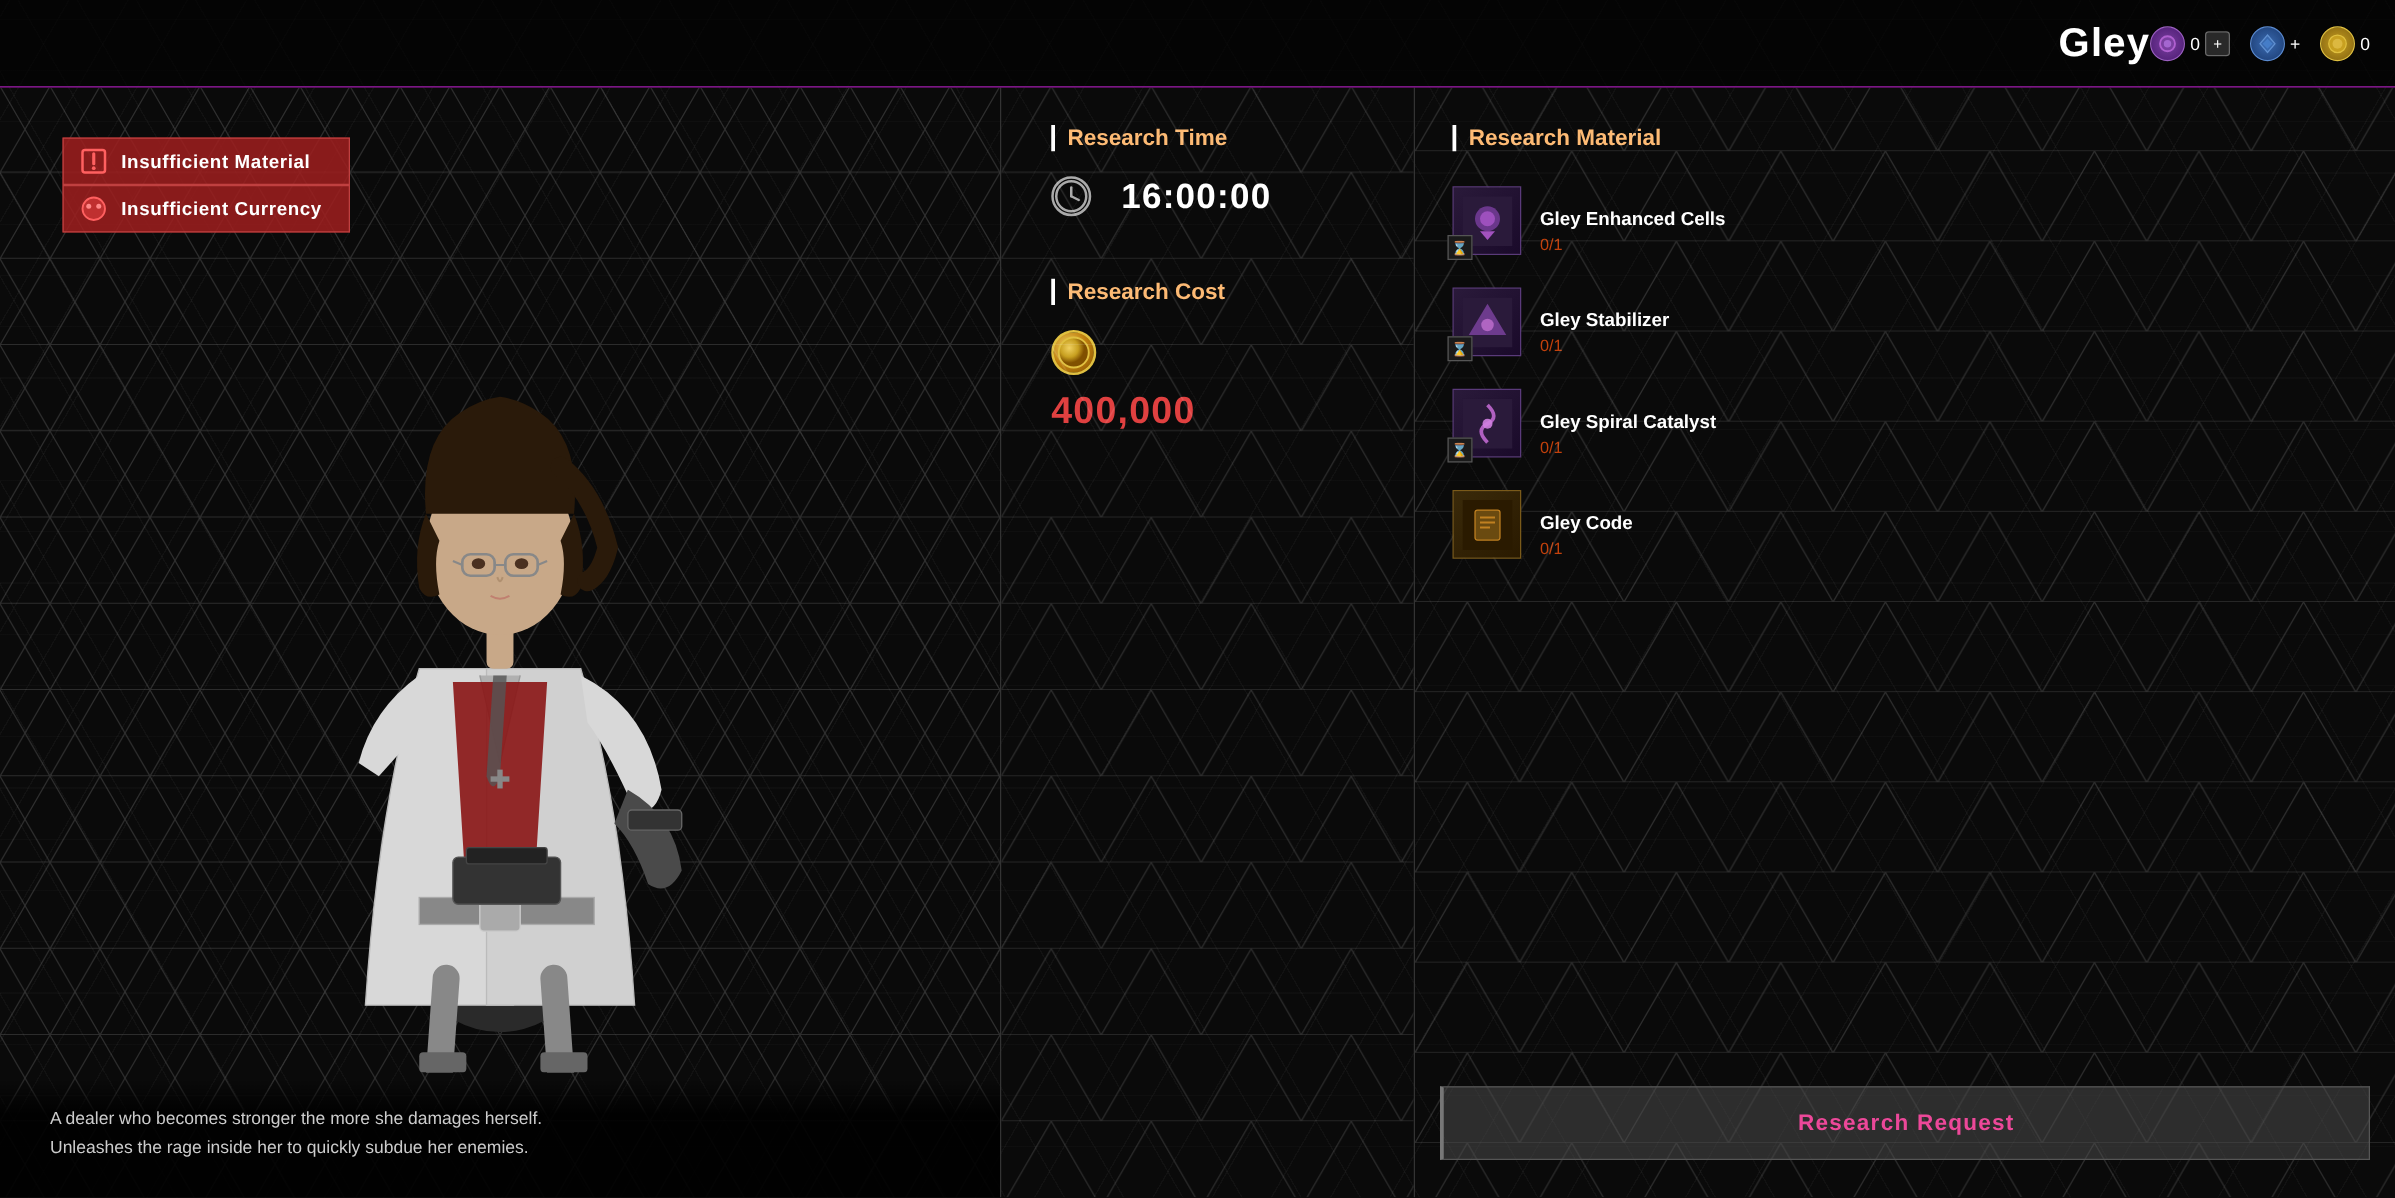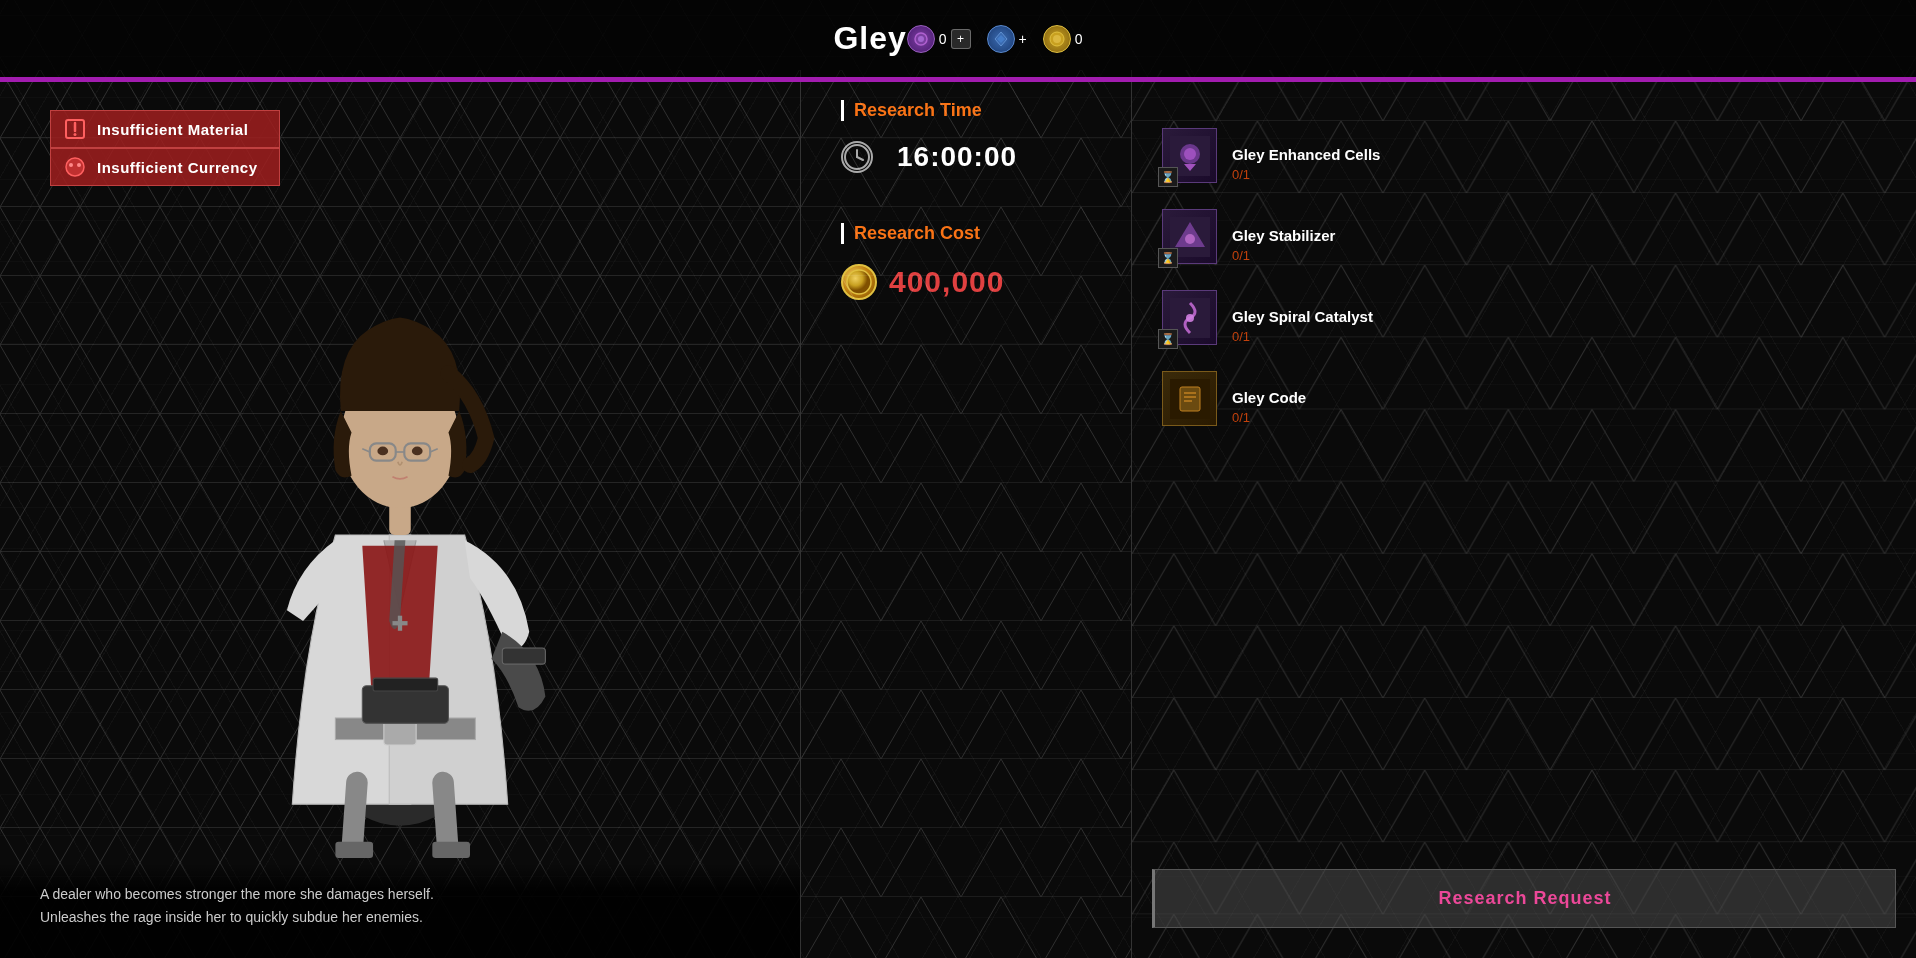--- a/index.html
+++ b/index.html
@@ -43,26 +43,26 @@
         );
       pointer-events: none;
     }
 
     
     .header {
       position: absolute;
       top: 0;
       left: 0;
       right: 0;
-      height: 82px;
-      display: flex;
-      align-items: center;
-      justify-content: center;
+      height: 70px;
+      display: flex;
+      align-items: center;
+      justify-content: flex-end;
       padding: 0 20px;
-      border-bottom: 5px solid #a21caf;
+      border-bottom: 1px solid #a21caf;
       background: rgba(0,0,0,0.6);
       z-index: 10;
     }
 
     .header-title {
       font-size: 32px;
       font-weight: bold;
       color: #fff;
       letter-spacing: 1px;
     }
@@ -233,21 +233,21 @@
     .desc-text {
       font-size: 14px;
       color: #ccc;
       line-height: 1.6;
     }
 
     
     .section-label {
       font-size: 18px;
       font-weight: bold;
-      color: #f97316;
+      color: #fdba74;
       border-left: 3px solid #fff;
       padding-left: 10px;
       margin-bottom: 20px;
     }
 
     .time-section {
       margin-bottom: 50px;
     }
 
     .time-display {
@@ -275,23 +275,24 @@
       color: #fff;
       letter-spacing: 1px;
     }
 
     .cost-section {
       margin-top: 20px;
     }
 
     .cost-display {
       display: flex;
-      align-items: center;
+      align-items: flex-start;
       gap: 12px;
       margin-top: 15px;
+      flex-direction: column;
     }
 
     .gold-coin {
       width: 36px;
       height: 36px;
       border-radius: 50%;
       background: radial-gradient(circle at 35% 35%, #f0d060, #c08010, #805000);
       border: 2px solid #e0c040;
       display: flex;
       align-items: center;
@@ -617,20 +618,21 @@
       <svg viewBox="0 0 750 890" preserveAspectRatio="xMidYMid slice">
         <defs>
           <pattern id="tri-pat3" x="0" y="0" width="80" height="69" patternUnits="userSpaceOnUse">
             <polygon points="40,0 80,69 0,69" fill="none" stroke="#fff" stroke-width="1"></polygon>
           </pattern>
         </defs>
         <rect width="750" height="890" fill="url(#tri-pat3)"></rect>
       </svg>
     </div>
 
+    <div class="section-label">Research Material</div>
 
     <div class="material-list">
 
       <div class="material-item">
         <div class="material-icon-container">
           <div class="material-icon-bg">
             <svg width="40" height="40" viewBox="0 0 40 40">
               <rect width="40" height="40" fill="#2a1a3a"></rect>
               <circle cx="20" cy="18" r="10" fill="#7a3fa0" opacity="0.8"></circle>
               <circle cx="20" cy="18" r="6" fill="#c060e0" opacity="0.6"></circle>

